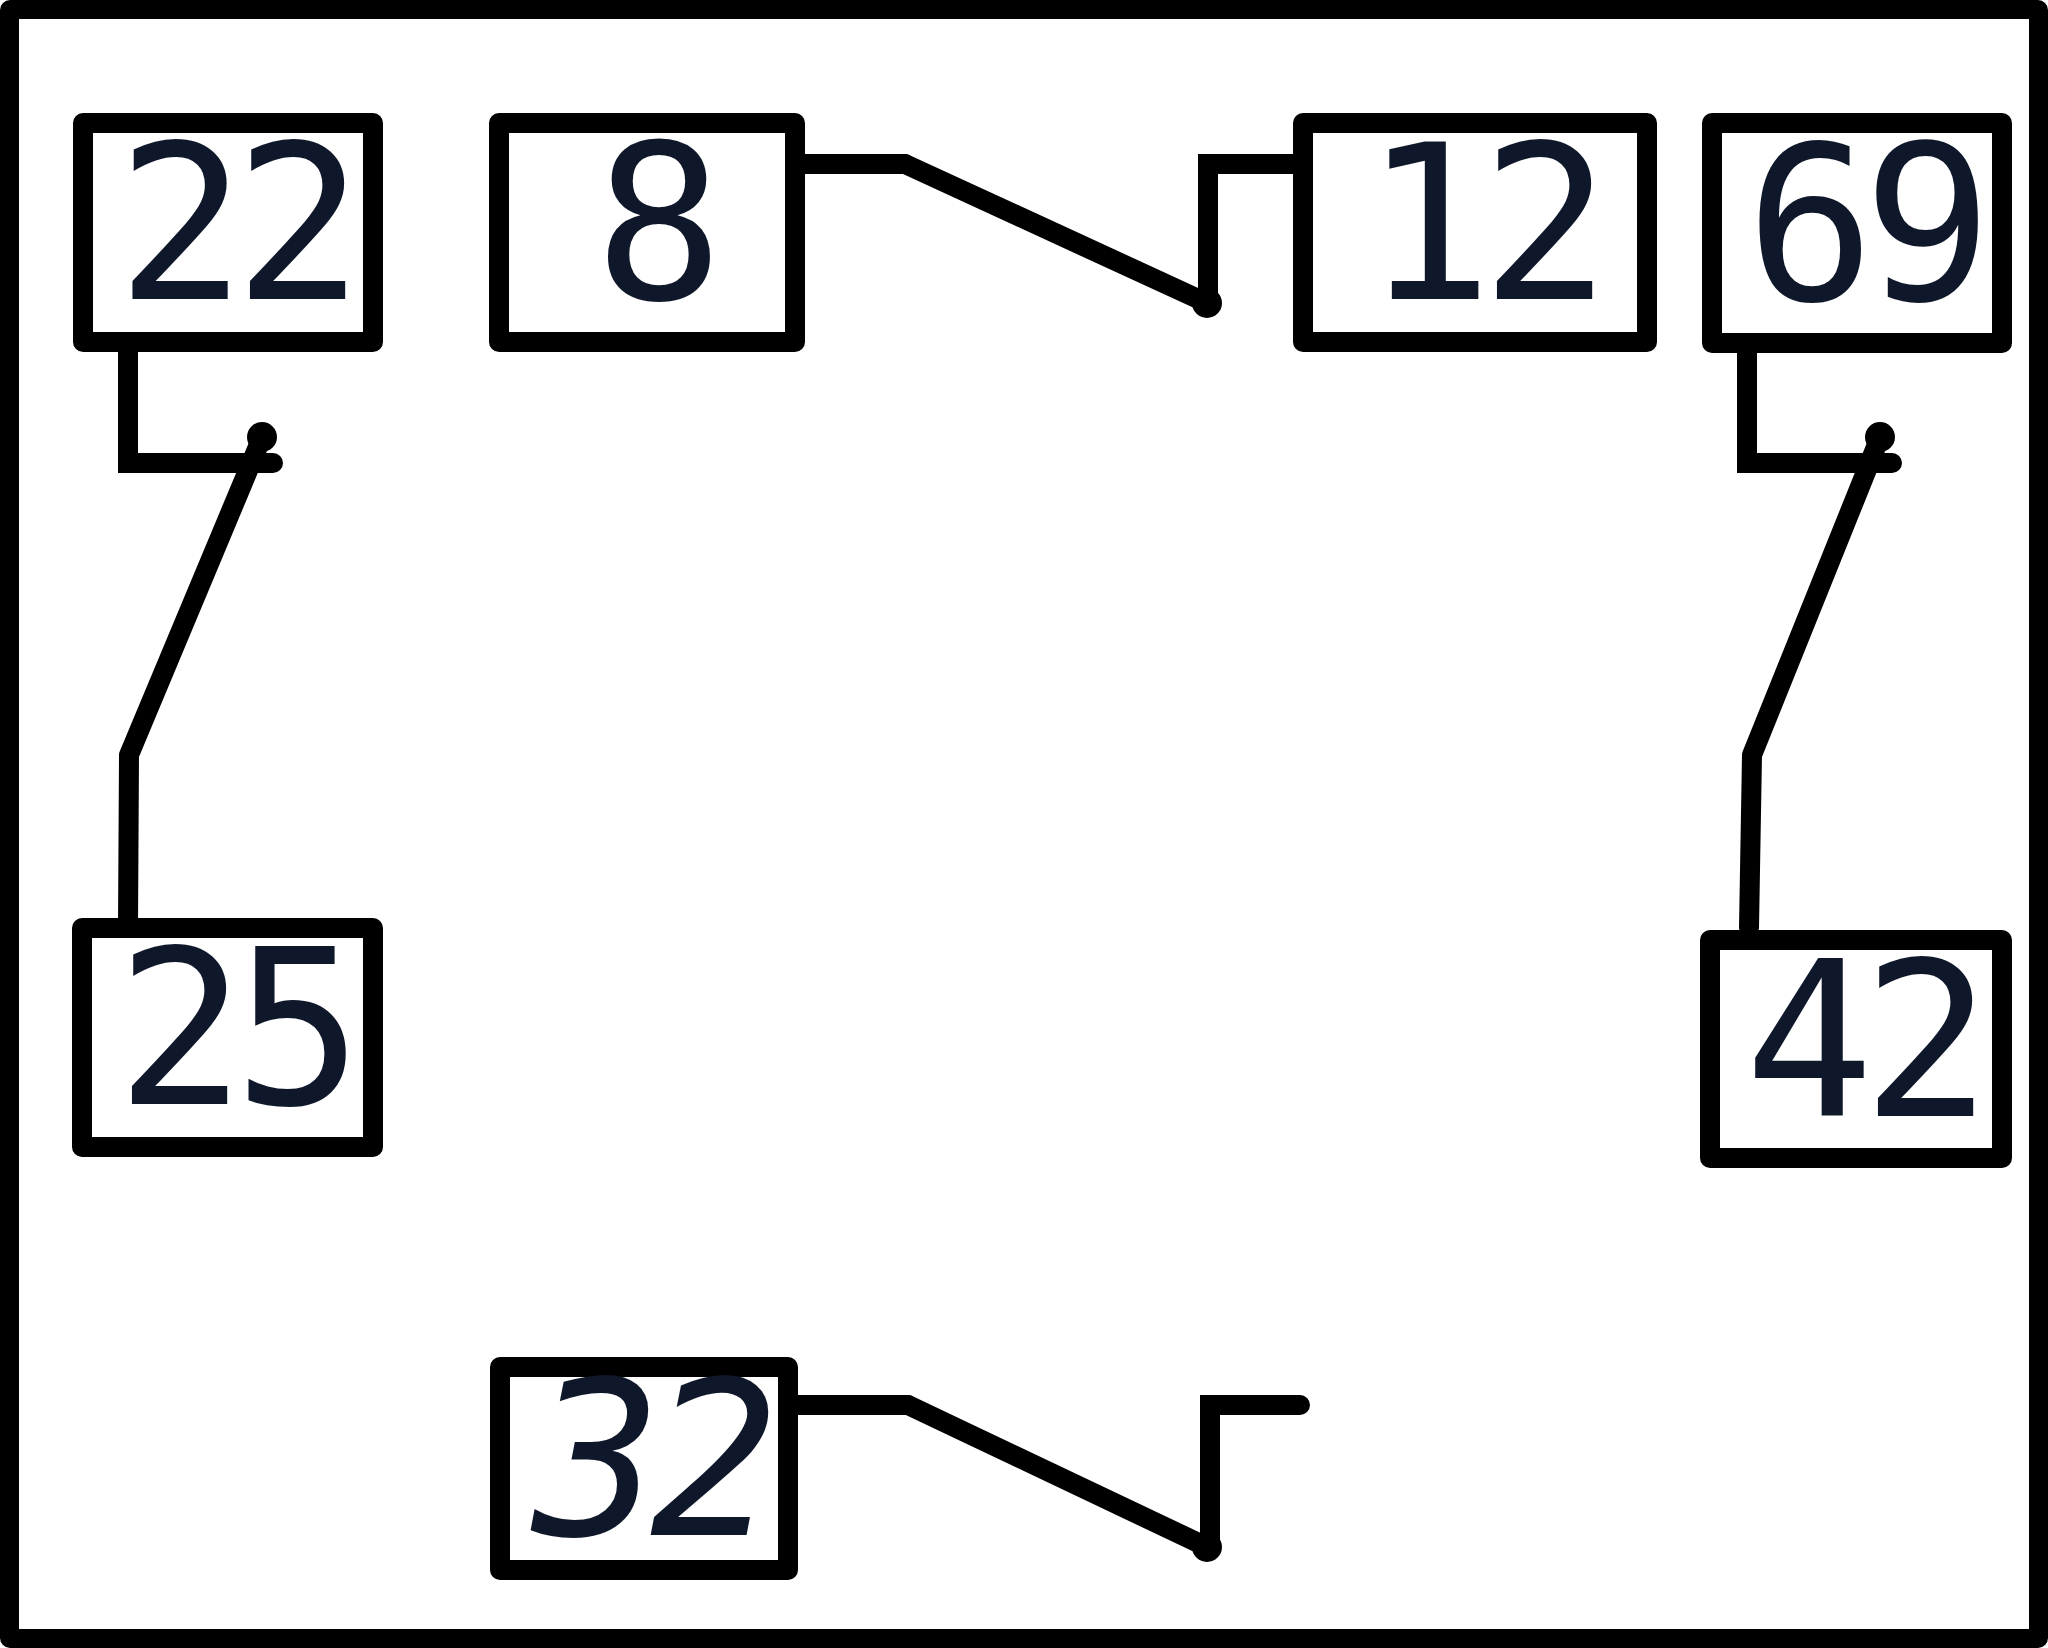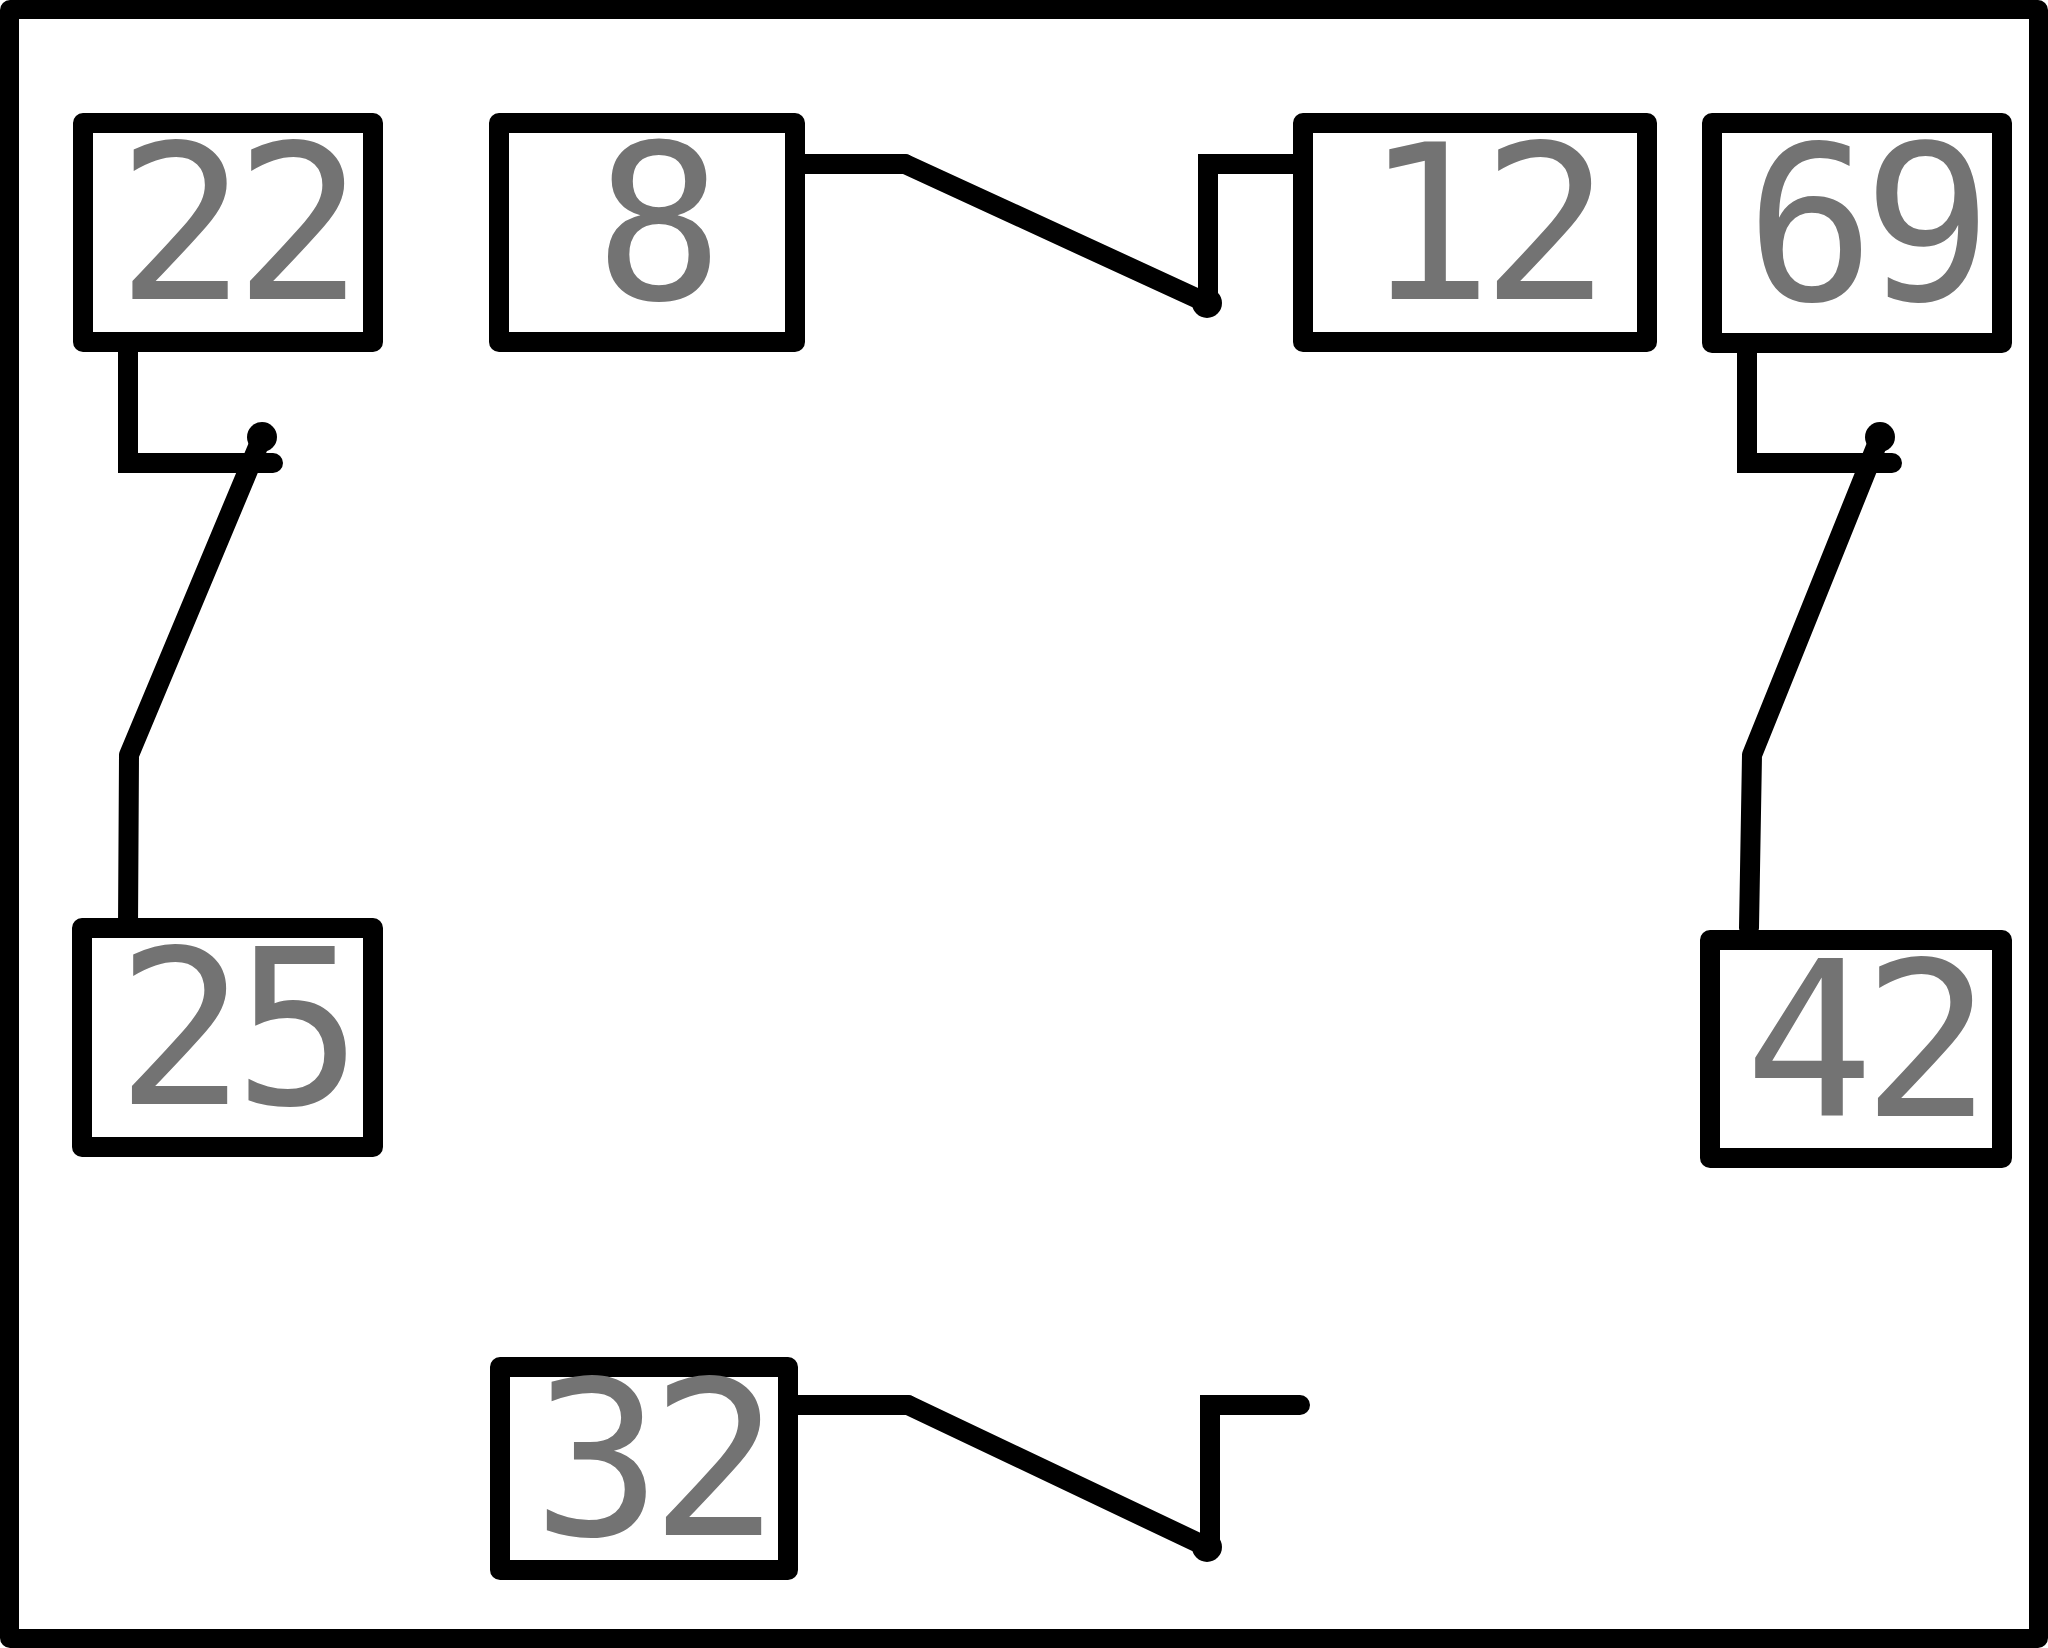--- a/index.html
+++ b/index.html
@@ -58,31 +58,31 @@
     align-items:center;
     justify-content:center;
   }
   .term .lbl{
     font-family:"DejaVu Sans Mono","Liberation Mono",monospace;
     font-size:215px;
     line-height:1;
     letter-spacing:-12px;
     padding-left:12px;
     margin-top:-16px;
-    color:#737373;
+    color:#0f172a;
     white-space:nowrap;
   }
   
   .t22{left:73px;  top:113px;  width:310px; height:239px;}
   .t11{left:489px; top:113px;  width:316px; height:239px;}
   .t12{left:1293px;top:113px;  width:364px; height:239px;}
   .t41{left:1702px;top:113px;  width:310px; height:240px;}
   .t21{left:72px;  top:918px;  width:311px; height:239px;}
   .t42{left:1700px;top:930px;  width:312px; height:238px;}
-  .t32{left:490px; top:1357px; width:308px; height:223px;}
+  .t32{left:490px; top:1357px; width:308px; height:223px;font-style:italic;}
   .t31{left:1293px;top:1357px; width:309px; height:238px;}
 </style>
 </head>
 <body>
 
 <div class="stage">
 
   <div class="outer-frame"></div>
 
   <svg class="wires" viewBox="0 0 2048 1648" aria-hidden="true">

